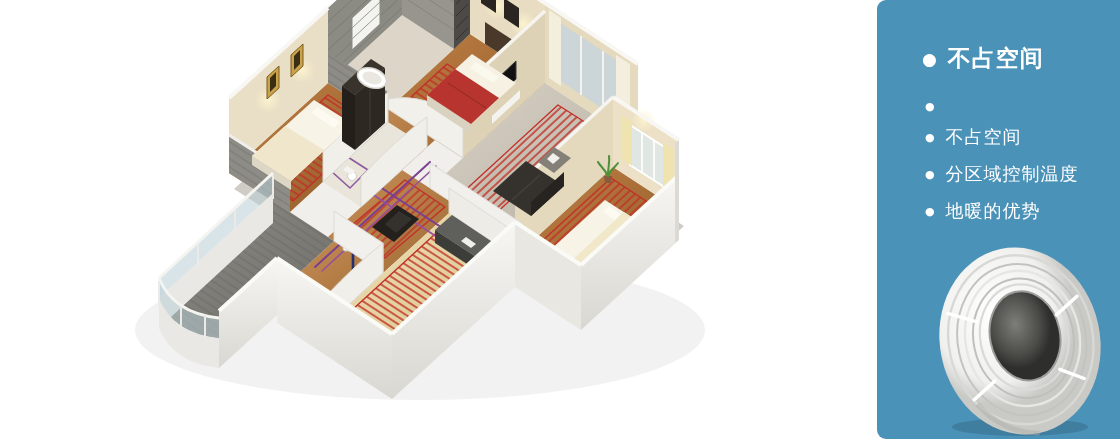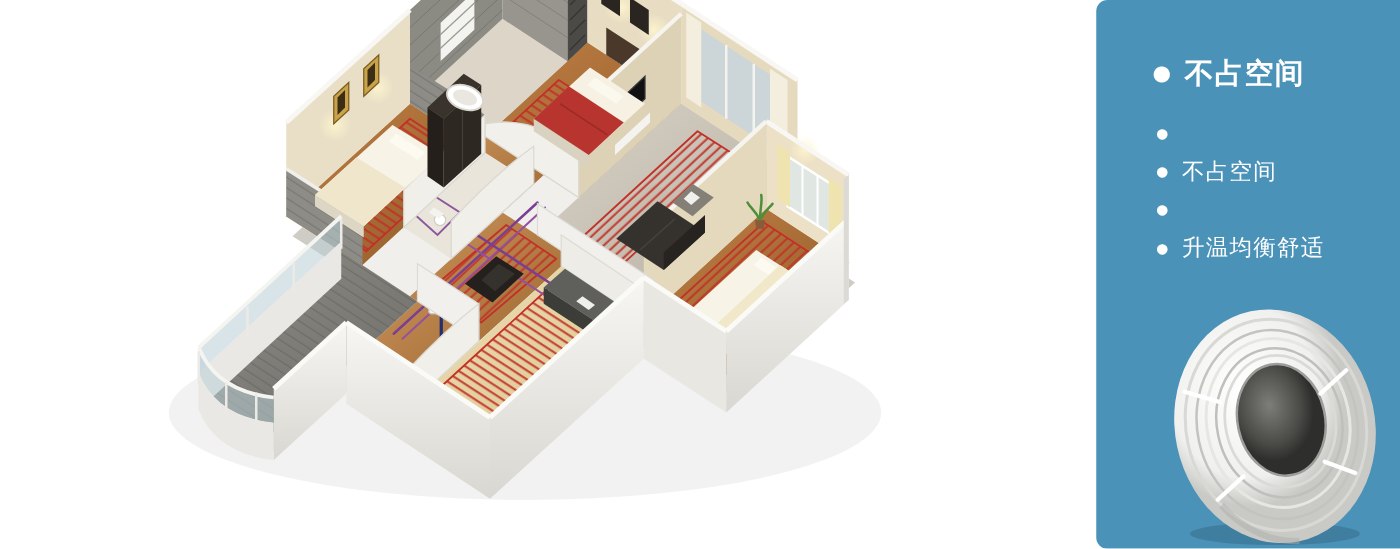--- a/index.html
+++ b/index.html
@@ -334,24 +334,25 @@
     <ul class="panel-list">
       <li>
         <span class="li-bullet">●</span>
       </li>
       <li>
         <span class="li-bullet">●</span>
         <span>不占空间</span>
       </li>
       <li>
         <span class="li-bullet">●</span>
+        <span>分区域控制温度</span>
       </li>
       <li>
         <span class="li-bullet">●</span>
-        <span>升温均衡舒适</span>
+        <span>地暖的优势</span>
       </li>
     </ul>
 
     <div class="coil-box">
       <svg width="190" height="200" viewBox="0 0 190 200" xmlns="http://www.w3.org/2000/svg">
         <defs>
           <radialGradient id="ringG" cx="0.38" cy="0.32">
             <stop offset="0" stop-color="#ffffff"></stop>
             <stop offset="0.75" stop-color="#f0f0ee"></stop>
             <stop offset="1" stop-color="#c9c9c6"></stop>

